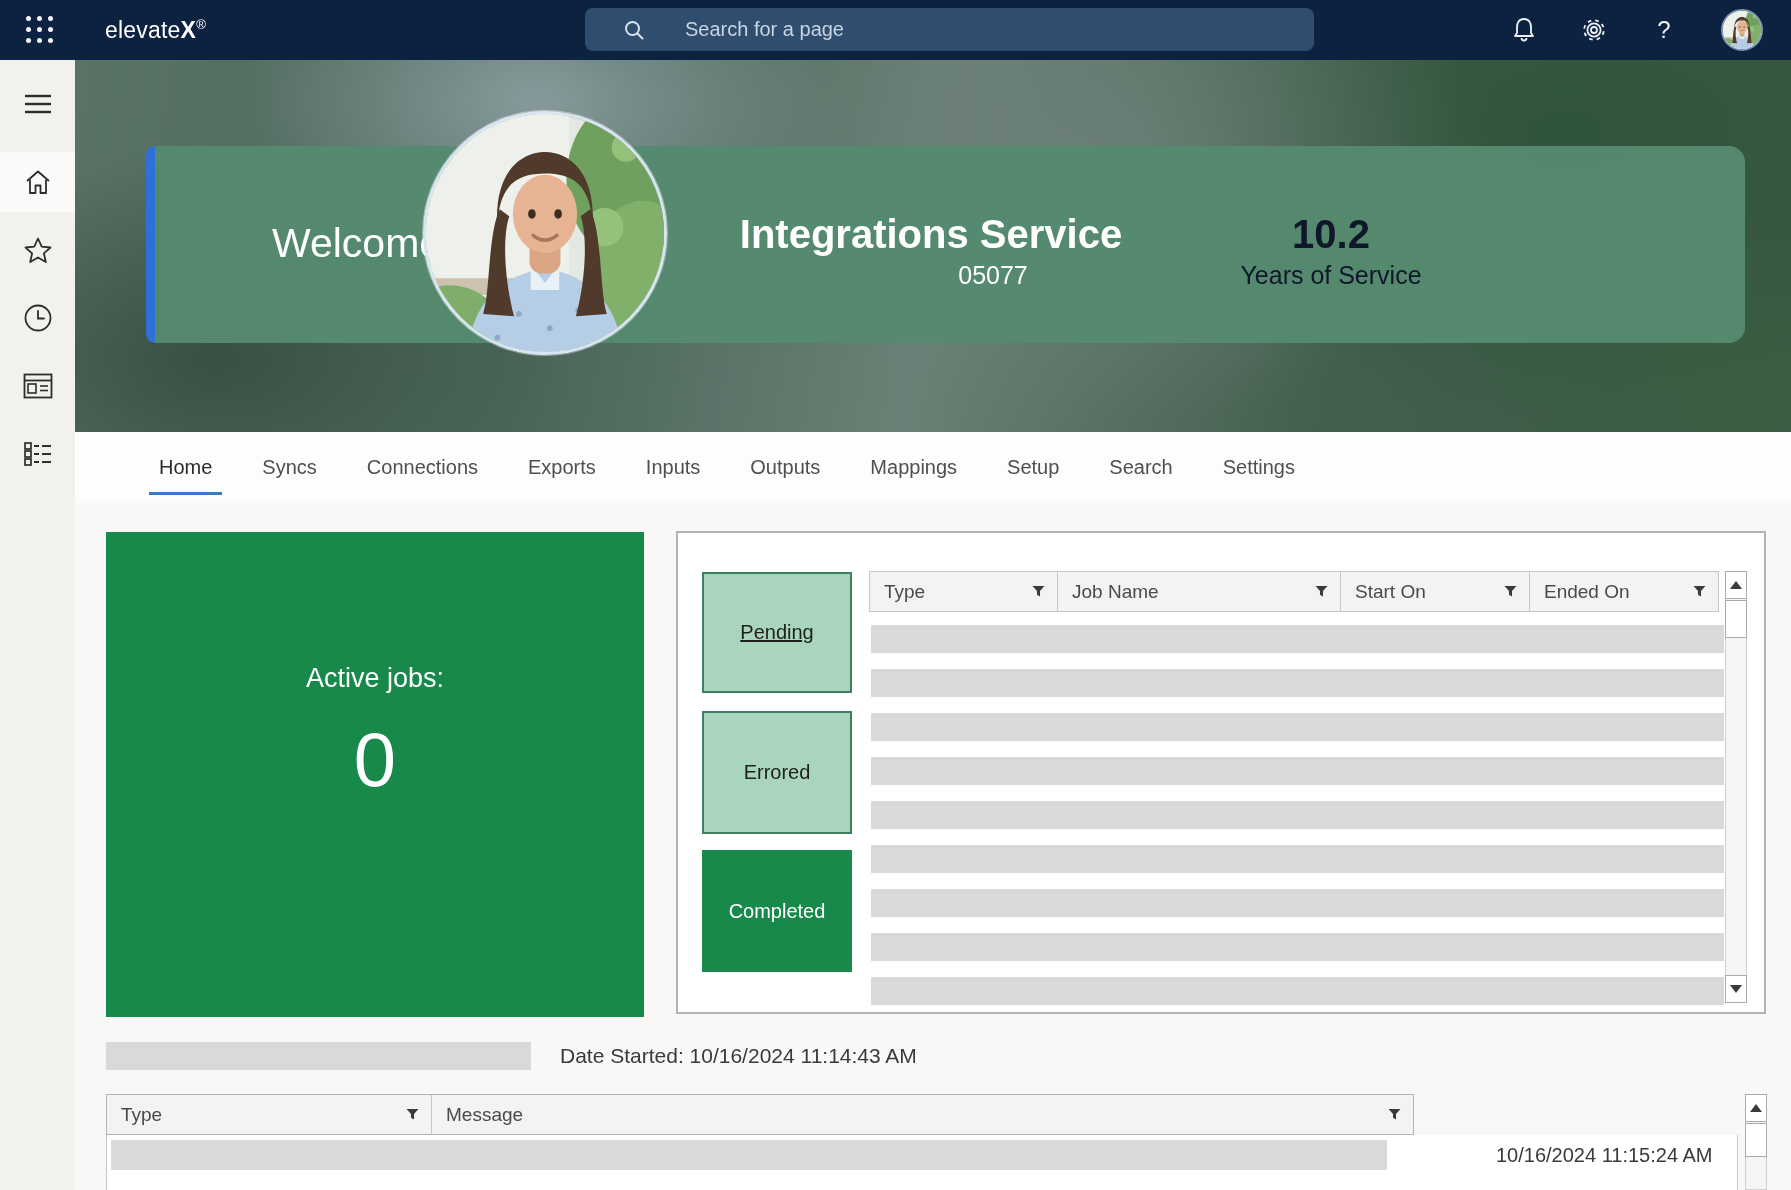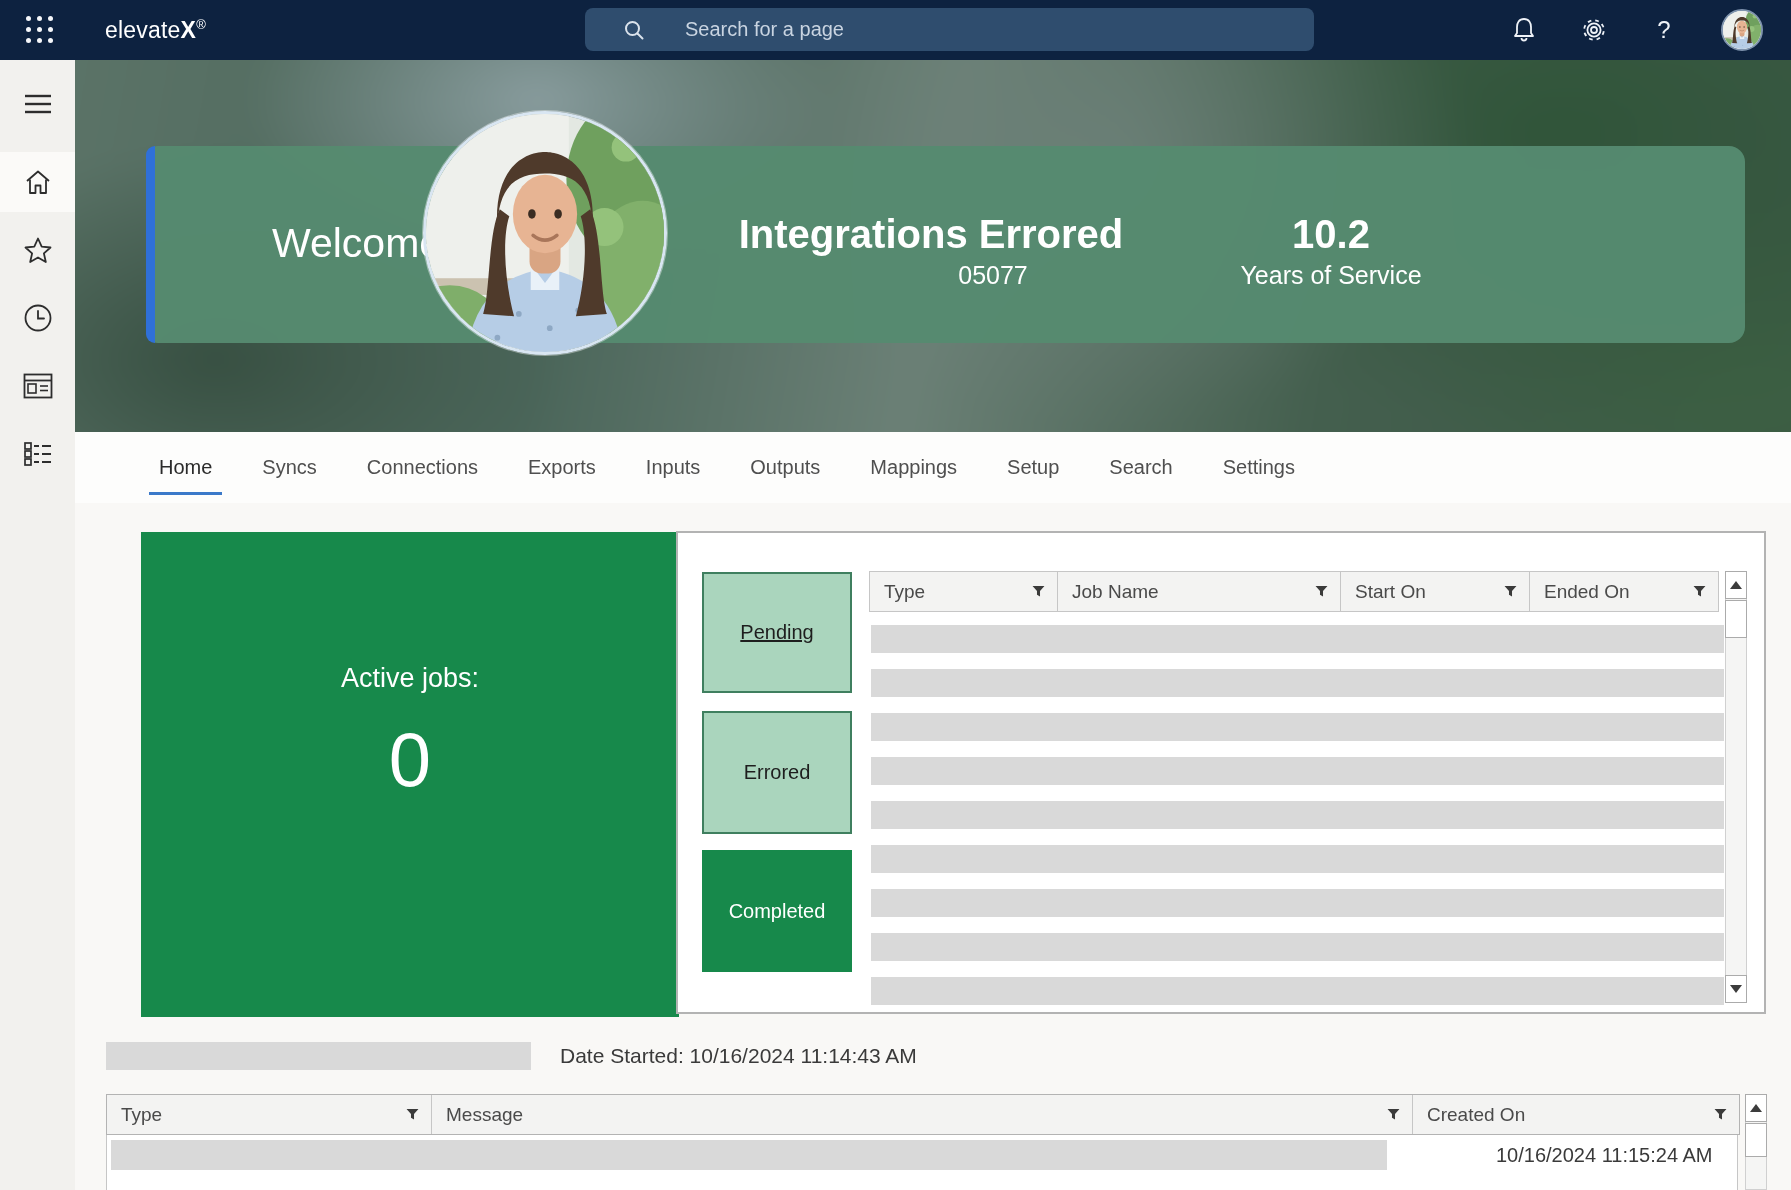--- a/index.html
+++ b/index.html
@@ -39,37 +39,37 @@
       radial-gradient(ellipse 600px 420px at 85% 25%, rgba(47,84,56,.95), rgba(47,84,56,0) 72%),
       radial-gradient(ellipse 460px 320px at 95% 80%, rgba(60,96,66,.9), rgba(60,96,66,0) 70%),
       linear-gradient(100deg, #5c7468 0%, #4b665a 30%, #6b8076 50%, #445f4e 72%, #3a5744 100%);
   }
   .banner { position:absolute; left:71px; top:86px; width:1599px; height:197px; background:rgba(86,138,111,.97); border-radius:12px 16px 16px 12px; }
   .banner-accent { position:absolute; left:0; top:0; width:9px; height:197px; background:#2f70d8; border-radius:9px 0 0 9px; }
   .welcome { position:absolute; left:126px; top:74px; color:#ffffff; font-size:41px; font-weight:300; }
   .title-block { position:absolute; left:575px; top:66px; width:420px; text-align:center; color:#fff; }
   .job-title { font-size:40px; font-weight:700; white-space:nowrap; }
   .employee-id { font-size:25px; margin-top:4px; transform:translateX(62px); }
-  .stat-block { position:absolute; top:66px; text-align:center; color:#ffffff; }
+  .stat-block { position:absolute; top:66px; text-align:center; color:#0f172a; }
   .stat-years { left:1065px; width:240px; }
   .stat-pos { left:1330px; width:240px; }
   .stat-value { font-size:40px; font-weight:700; white-space:nowrap; }
   .stat-label { font-size:25px; margin-top:4px; white-space:nowrap; }
   .hero-photo { position:absolute; left:348px; top:51px; width:244px; height:244px; border-radius:50%; overflow:hidden; border:3px solid #d9e6f2; box-shadow:0 0 0 1px rgba(255,255,255,.4); z-index:5; }
 
   
   .tabbar { position:absolute; left:75px; top:432px; width:1716px; height:71px; background:#fdfdfc; display:flex; align-items:flex-start; gap:50px; padding-left:84px; }
   .tab { font-size:20px; color:#4f4f4f; cursor:pointer; position:relative; height:71px; display:flex; align-items:center; }
   .tab.active { color:#2b2b2b; }
   .tab.active::after { content:""; position:absolute; left:-10px; right:-10px; bottom:8px; height:3px; background:#3b79c9; }
 
   
   .content { position:absolute; left:75px; top:503px; width:1716px; height:687px; background:#f9f8f6; }
 
-  .jobs-card { position:absolute; left:31px; top:29px; width:538px; height:485px; background:#17894b; display:flex; flex-direction:column; align-items:center; justify-content:center; transform:translateZ(0);margin-left:35px; }
+  .jobs-card { position:absolute; left:31px; top:29px; width:538px; height:485px; background:#17894b; display:flex; flex-direction:column; align-items:center; justify-content:center; transform:translateZ(0); }
   .jobs-card-inner { transform:translateY(-42px); text-align:center; color:#fff; }
   .jobs-label { font-size:27px; }
   .jobs-count { font-size:76px; font-weight:300; margin-top:22px; }
 
   .jobs-panel { position:absolute; left:601px; top:28px; width:1090px; height:483px; background:#ffffff; border:2px solid #b3b3b3; }
   .status-btn { position:absolute; left:24px; width:150px; display:flex; align-items:center; justify-content:center; font-size:20px; color:#1e1e1e; background:#aad5bd; border:2px solid #3f7f5f; cursor:pointer; }
   .status-pending { top:39px; height:121px;text-decoration:underline; }
   .status-errored { top:178px; height:123px; }
   .status-completed { top:317px; height:122px; background:#17894b; border-color:#17894b; color:#ffffff; }
 
@@ -228,21 +228,21 @@
       </svg>
     </div>
   </nav>
 
   <section class="hero">
     <div class="hero-bg"></div>
     <div class="banner">
       <div class="banner-accent"></div>
       <div class="welcome">Welcome,</div>
       <div class="title-block">
-        <div class="job-title">Integrations Errored</div>
+        <div class="job-title">Integrations Service</div>
         <div class="employee-id">05077</div>
       </div>
       <div class="stat-block stat-years">
         <div class="stat-value">10.2</div>
         <div class="stat-label">Years of Service</div>
       </div>
     </div>
     <div class="hero-photo">
       <svg width="238" height="238" viewBox="0 0 200 200">
           <use href="#avatar-art"></use>
@@ -336,26 +336,20 @@
         <svg class="funnel" width="13" height="13" viewBox="0 0 12 12">
             <use href="#funnel-sym"></use>
           </svg>
       </div>
       <div class="grid-col mc-msg">
         <span>Message</span>
         <svg class="funnel" width="13" height="13" viewBox="0 0 12 12">
             <use href="#funnel-sym"></use>
           </svg>
       </div>
-      <div class="grid-col mc-created">
-        <span>Created On</span>
-        <svg class="funnel" width="13" height="13" viewBox="0 0 12 12">
-            <use href="#funnel-sym"></use>
-          </svg>
-      </div>
     </div>
 
     <div class="msg-row-area">
       <div class="msg-redact"></div>
       <div class="msg-created-cell">10/16/2024 11:15:24 AM</div>
     </div>
 
     <div class="vscroll2">
       <div class="scroll-btn" style="top:-1px">
           <span class="arr-up"></span>

